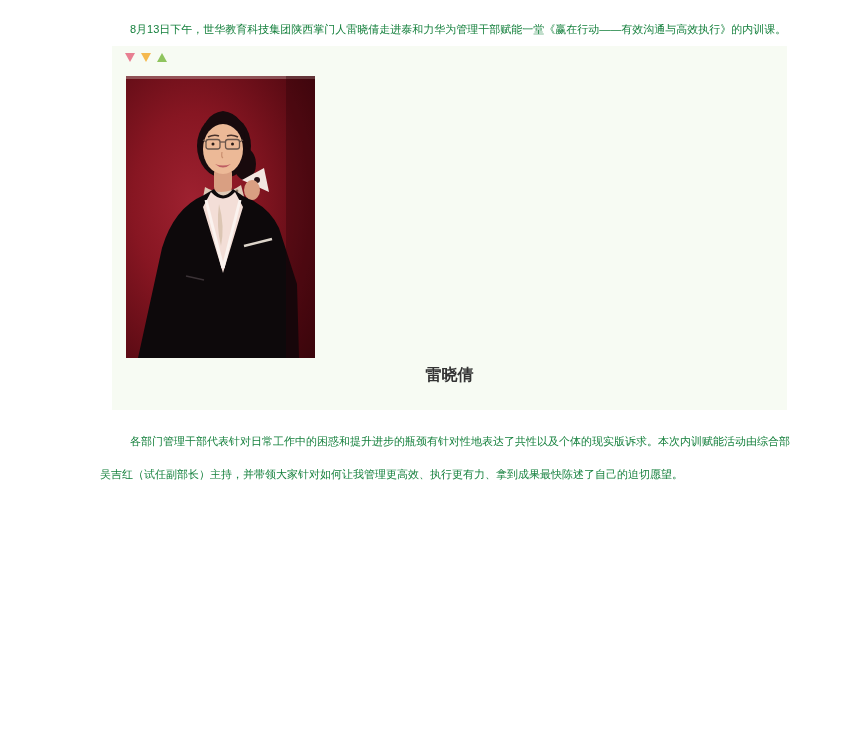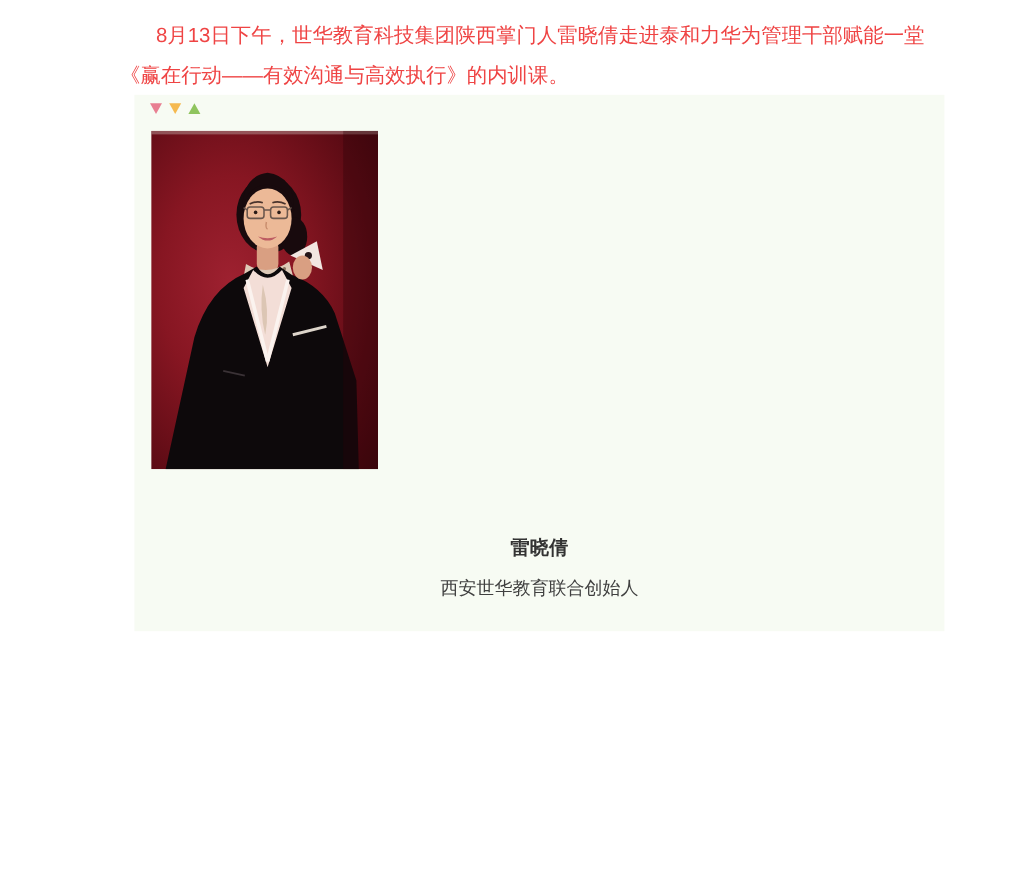--- a/index.html
+++ b/index.html
@@ -4,38 +4,38 @@
 <style>
   html,body{margin:0;padding:0;}
   body{
     width:853px;height:738px;overflow:hidden;
     background:#ffffff;
     font-family:"Liberation Sans","DejaVu Sans",sans-serif;
     color:#404040;
   }
   .content{margin-left:100px;width:691px;}
   .para{
-    margin:0;font-size:17px;line-height:33px;
+    margin:0;font-size:11px;line-height:33px;
     text-indent:30px;letter-spacing:0;
-    color:#ef4444;
+    color:#15803d;
   }
   .para.intro{padding-top:13px;}
   .para.closing{margin-top:15px;}
   .profile-panel{
     margin-left:12px;width:675px;
     background:#f7fbf3;
     padding:7px 0 19px 0;
   }
   .triangles{display:flex;gap:6px;margin-left:13px;height:9px;align-items:flex-start;}
   .tri{width:0;height:0;display:block;}
   .tri-down{border-left:5px solid transparent;border-right:5px solid transparent;border-top:9px solid #e87f92;}
   .tri-up{border-left:5px solid transparent;border-right:5px solid transparent;border-bottom:9px solid #8fc45e;}
   .photo-wrap{margin:14px 0 0 14px;width:189px;height:282px;line-height:0;}
   .photo-wrap svg{display:block;width:189px;height:282px;}
-  .profile-text{margin-top:50px;text-align:center;font-size:15px;line-height:33px;color:#404040;}
+  .profile-text{text-align:center;font-size:15px;line-height:33px;color:#404040;}
   .profile-name{font-weight:bold;font-size:16px;color:#333333;}
 </style>
 </head>
 <body>
 
 <div class="content">
 
   <p class="para intro">8月13日下午，世华教育科技集团陕西掌门人雷晓倩走进泰和力华为管理干部赋能一堂《赢在行动——有效沟通与高效执行》的内训课。</p>
 
   <div class="profile-panel">
@@ -105,19 +105,19 @@
 
         <path d="M118,170 L146,163" stroke="#ddd5cb" stroke-width="2.5" fill="none"></path>
         <path d="M60,200 L78,204" stroke="#3a3236" stroke-width="1.5" fill="none"></path>
 
         <rect x="160" y="0" width="29" height="282" fill="#2c0409" opacity="0.35"></rect>
       </svg>
     </div>
 
     <div class="profile-text">
       <div class="profile-name">雷晓倩</div>
-      <div class="profile-title">西安世华教育联合创始人</div>
     </div>
 
   </div>
 
+  <p class="para closing">各部门管理干部代表针对日常工作中的困惑和提升进步的瓶颈有针对性地表达了共性以及个体的现实版诉求。本次内训赋能活动由综合部吴吉红（试任副部长）主持，并带领大家针对如何让我管理更高效、执行更有力、拿到成果最快陈述了自己的迫切愿望。</p>
 
 </div>
 
 </body></html>

